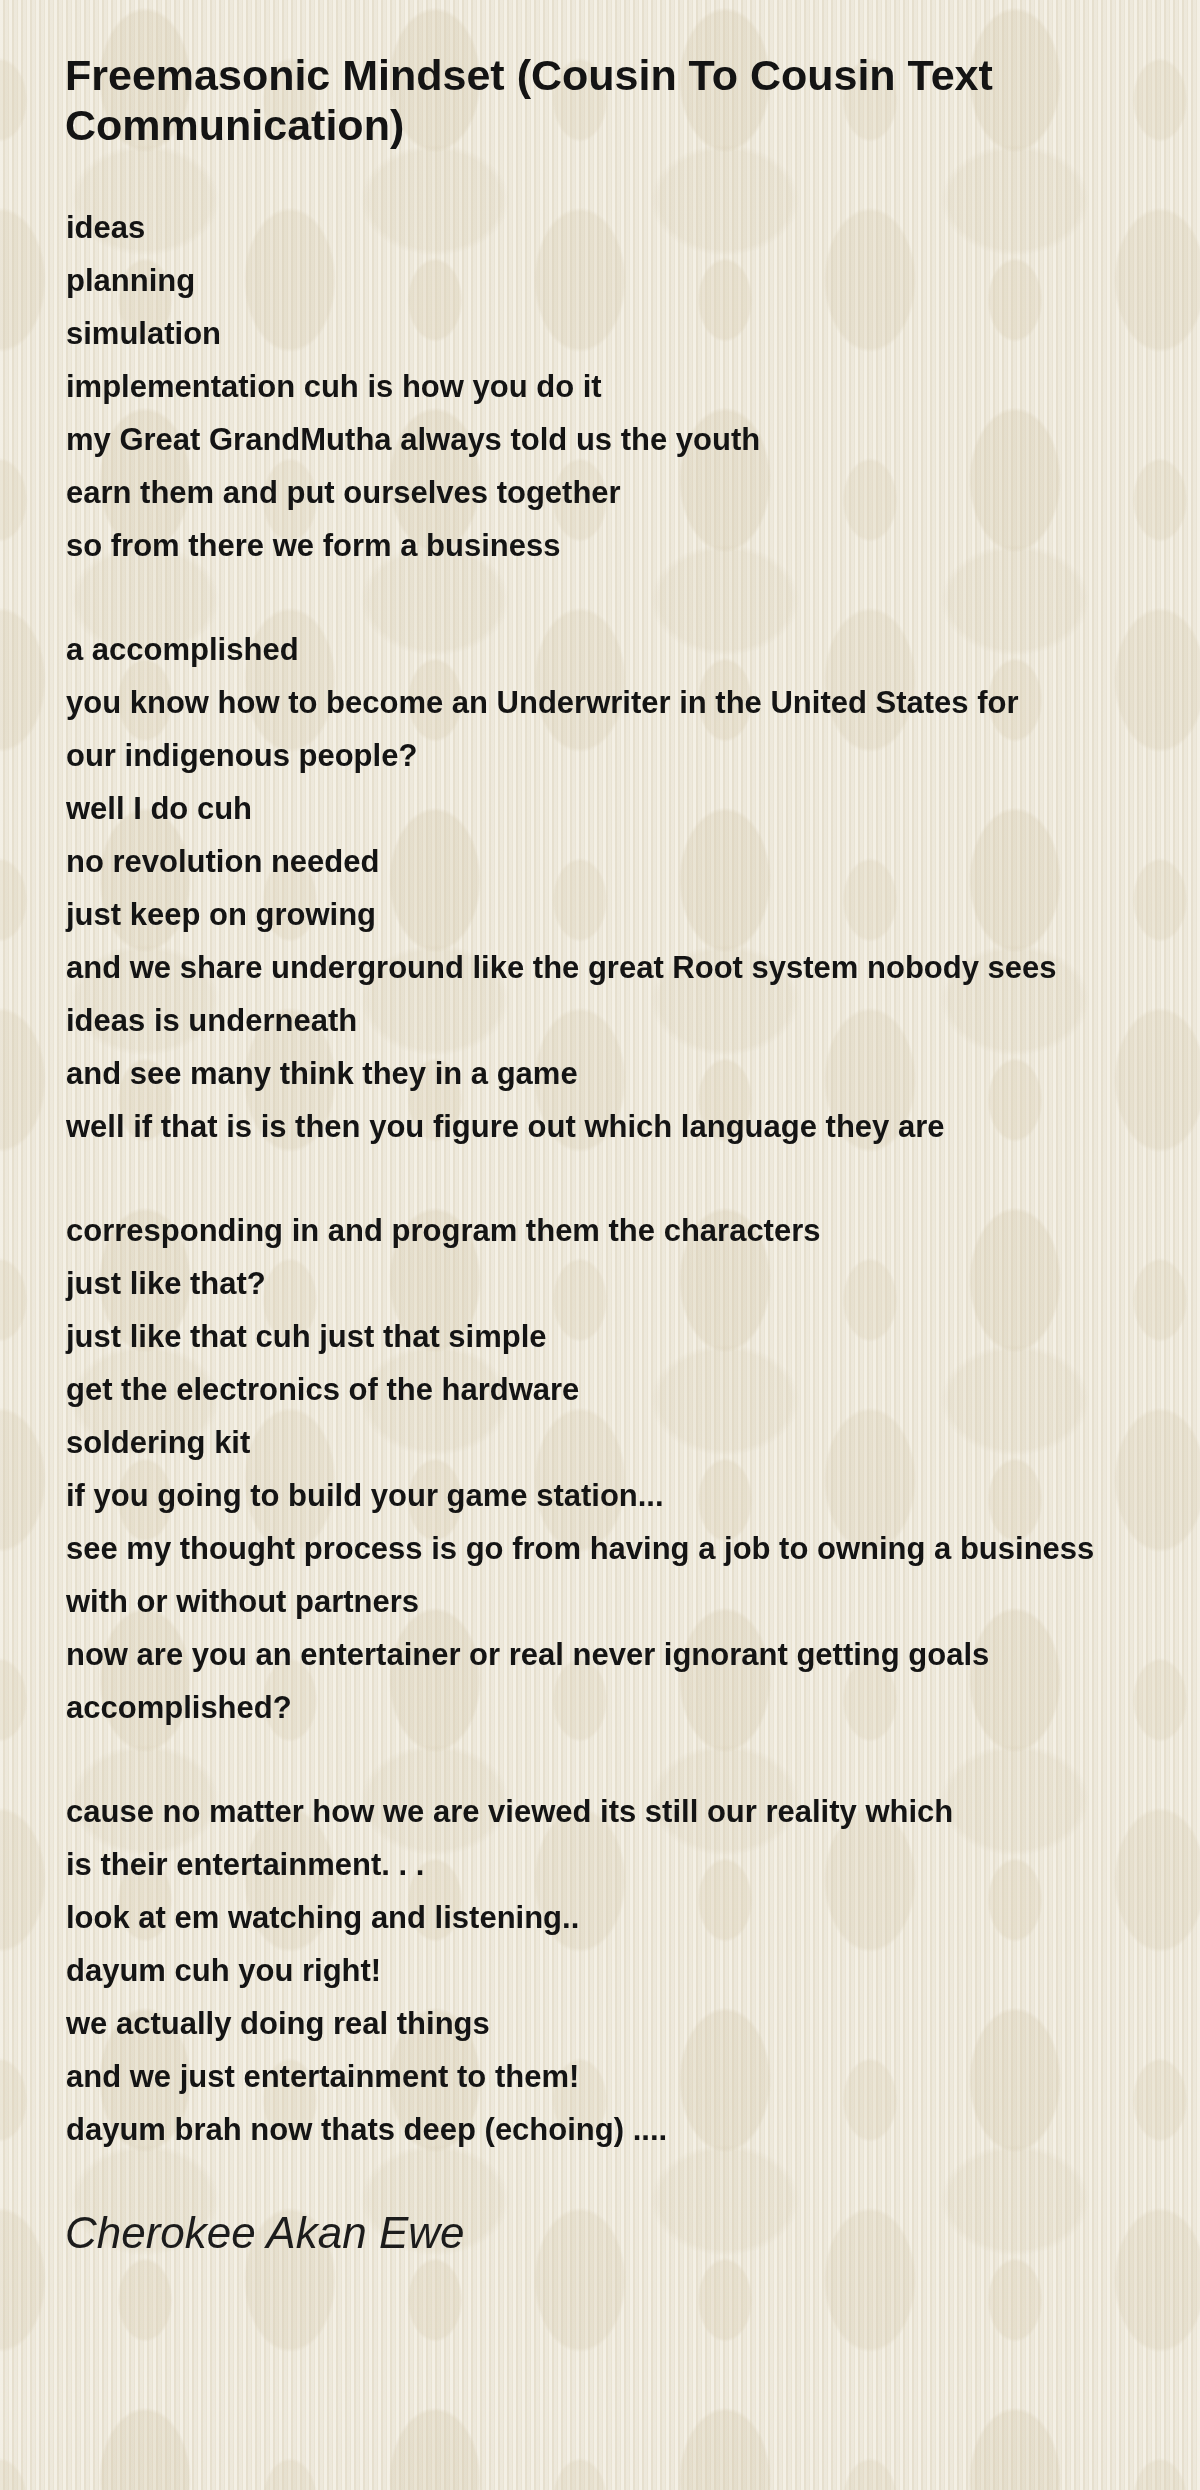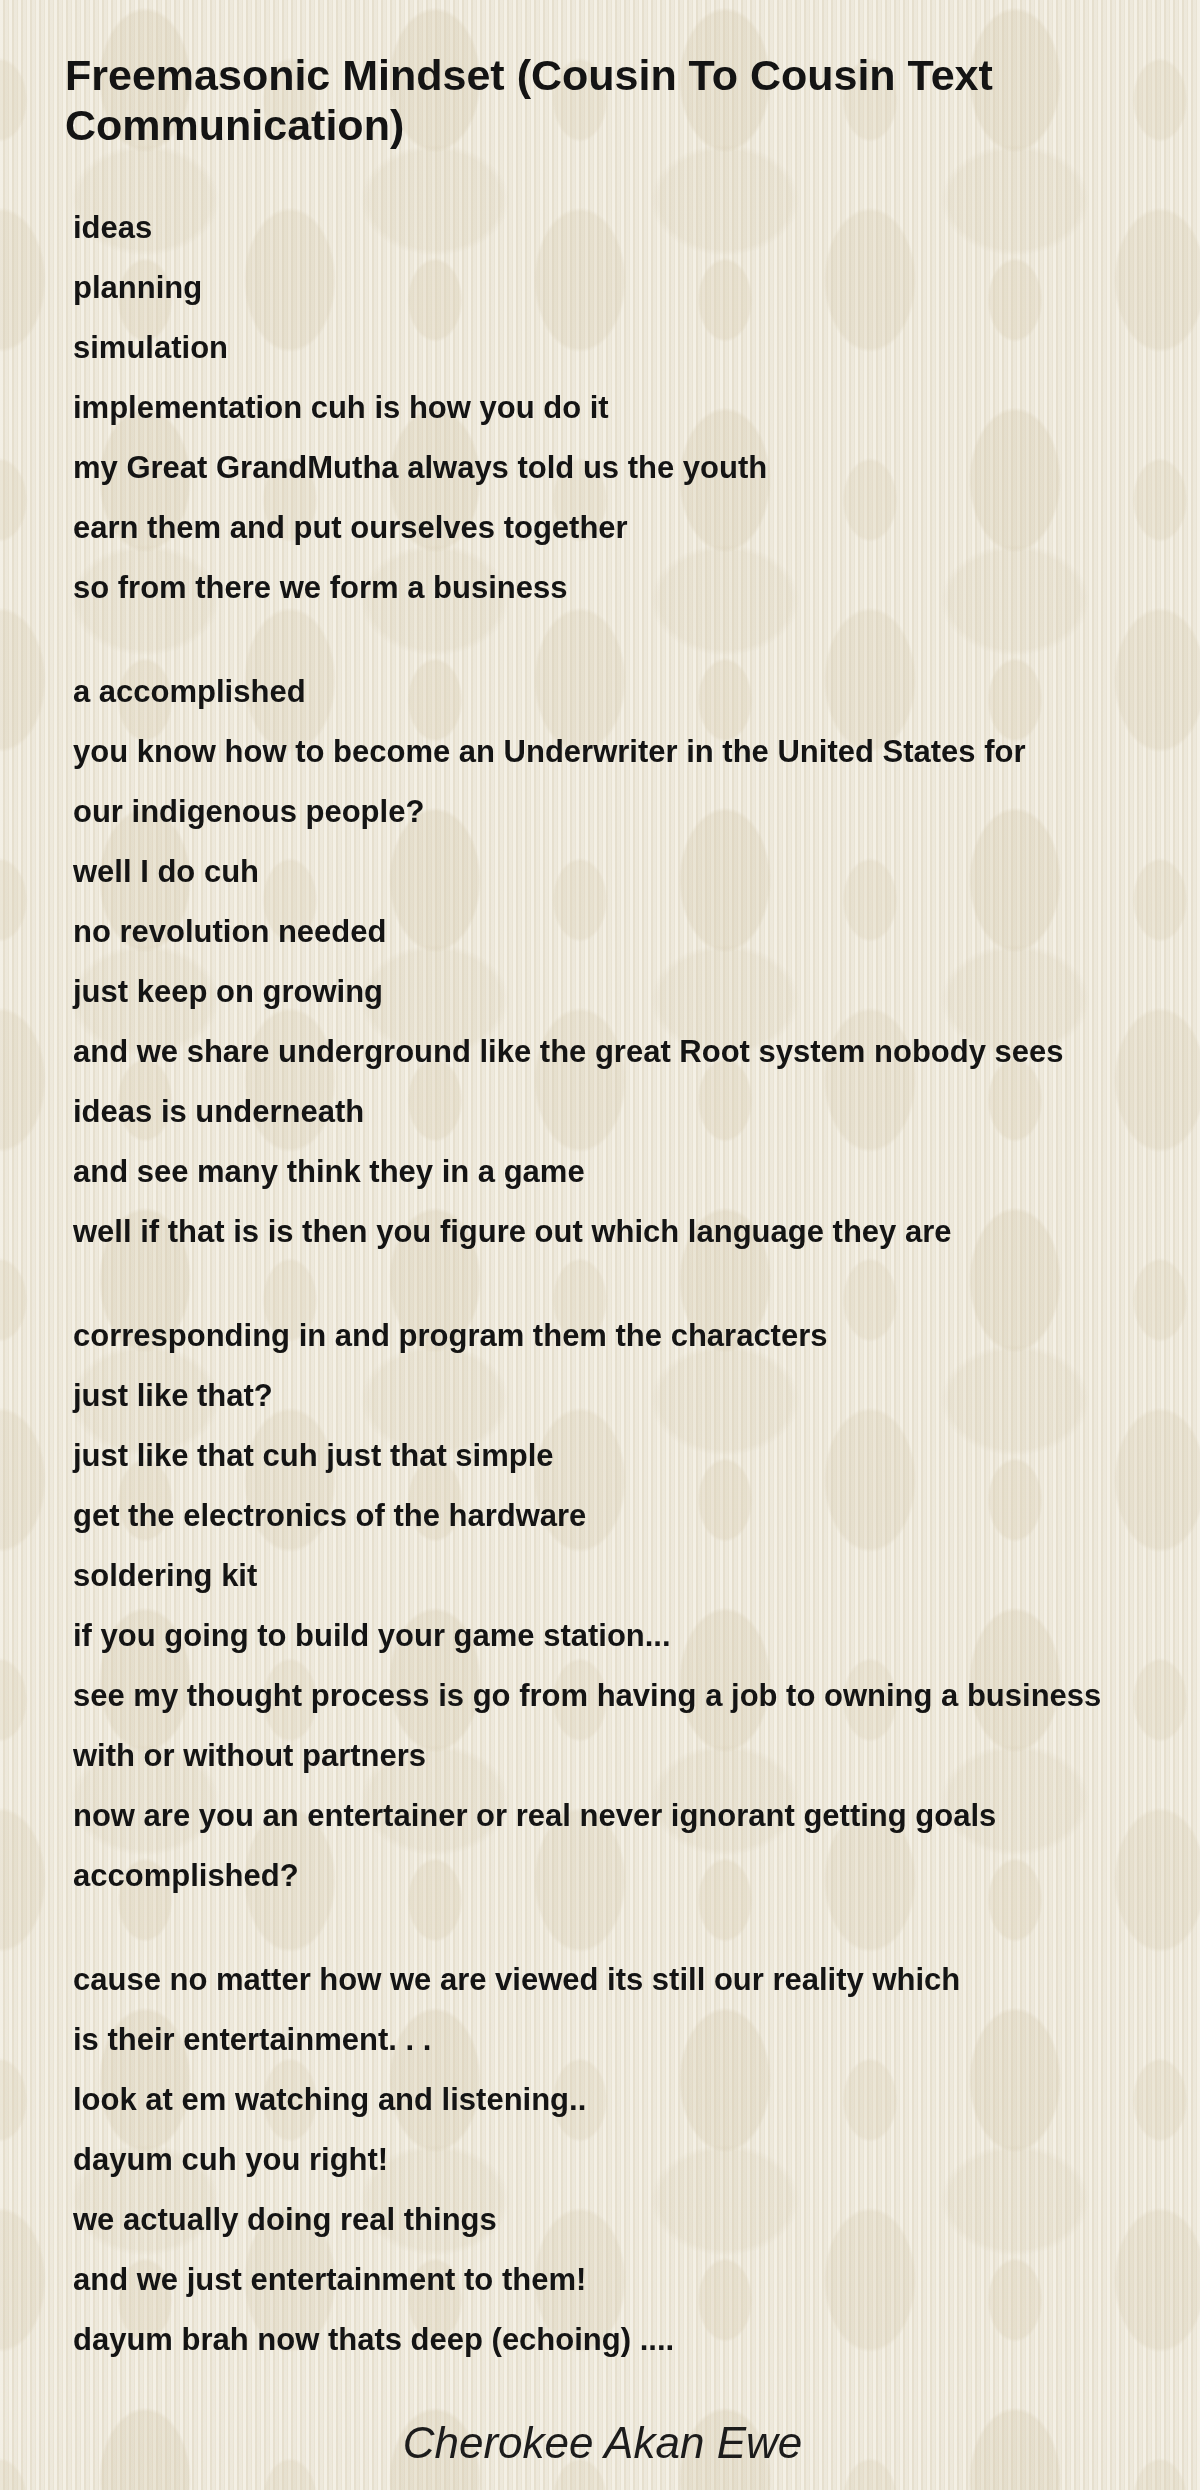--- a/index.html
+++ b/index.html
@@ -43,35 +43,34 @@
     margin:0 0 52px 0;
     font-weight:bold;
     font-size:43px;
     line-height:50px;
     color:var(--ink);
   }
   .stanza{
     margin:0 0 52px 0;
   }
   .line{
-    margin:8px;
+    margin:1px;
     font-weight:bold;
     font-size:31px;
     line-height:52px;
     color:var(--ink);
     white-space:nowrap;
   }
   .author{
     margin:52px 0 0 0;
     font-style:italic;
     font-weight:normal;
     font-size:44px;
     line-height:50px;
     color:#1c1c1c;
-    text-align:center;
   }
 </style>
 </head>
 <body>
 
 <main class="page">
 
   <h1 class="title">Freemasonic Mindset (Cousin To Cousin Text Communication)</h1>
 
   <section class="stanza">

